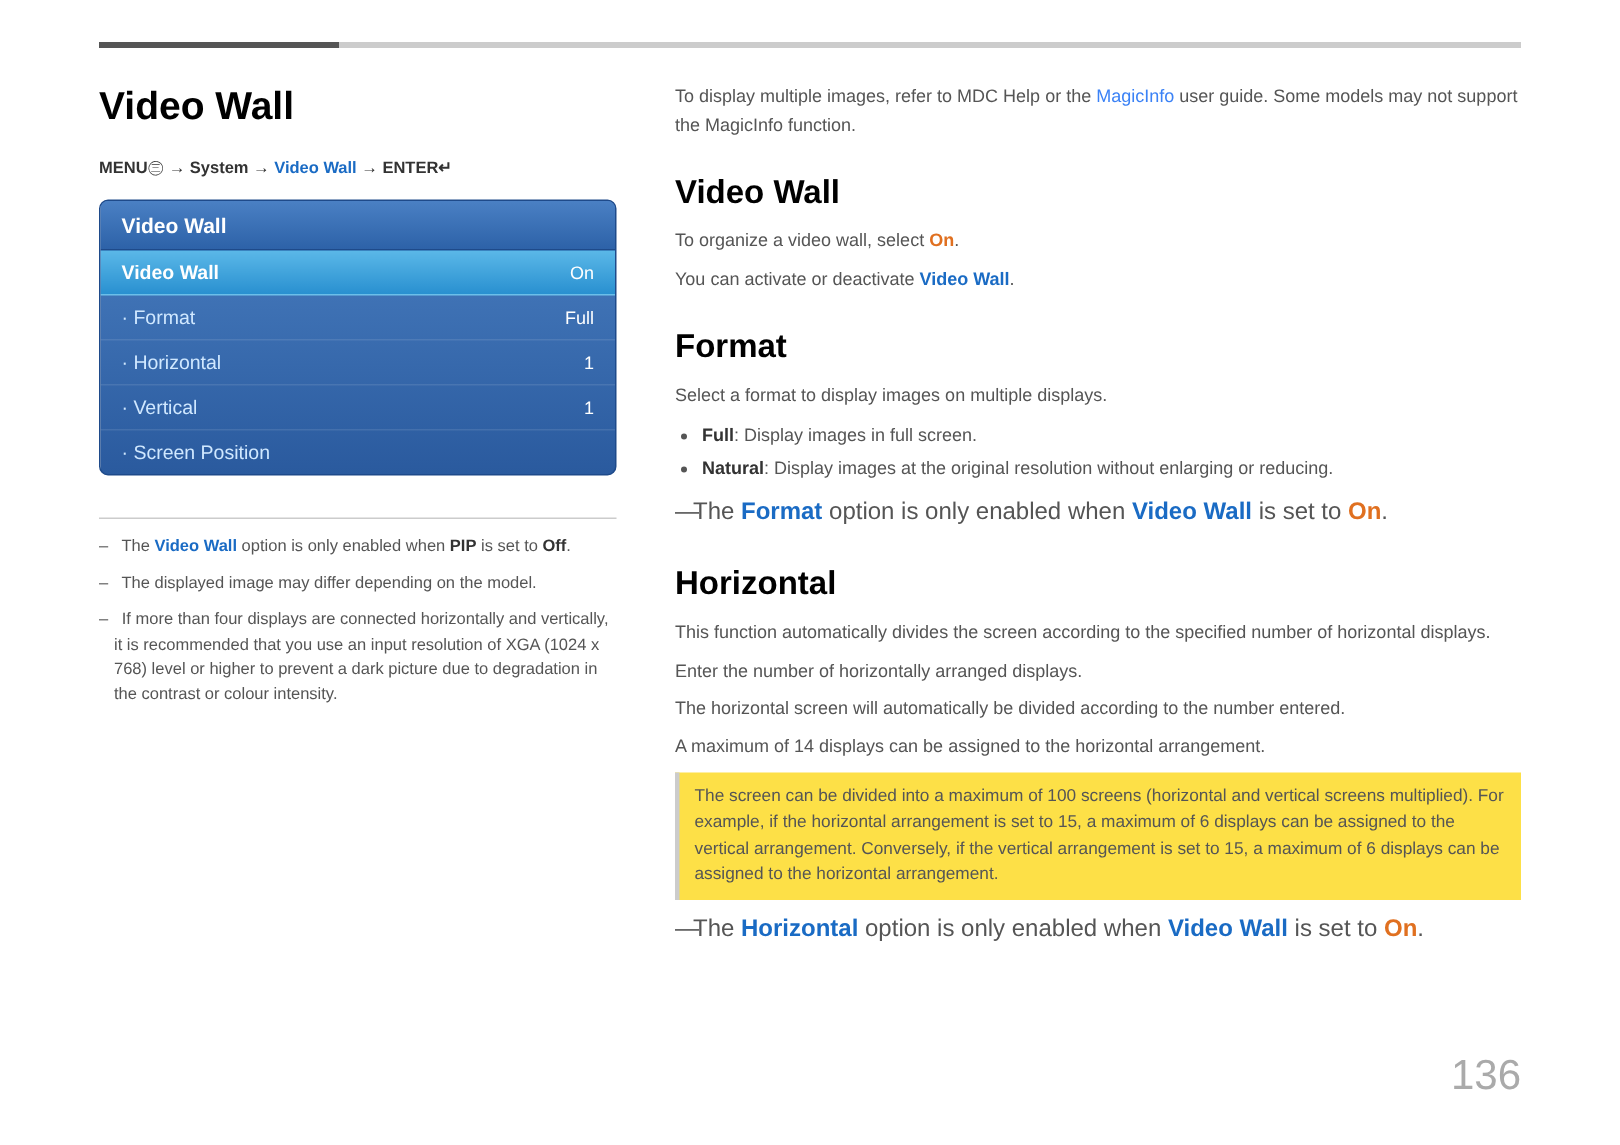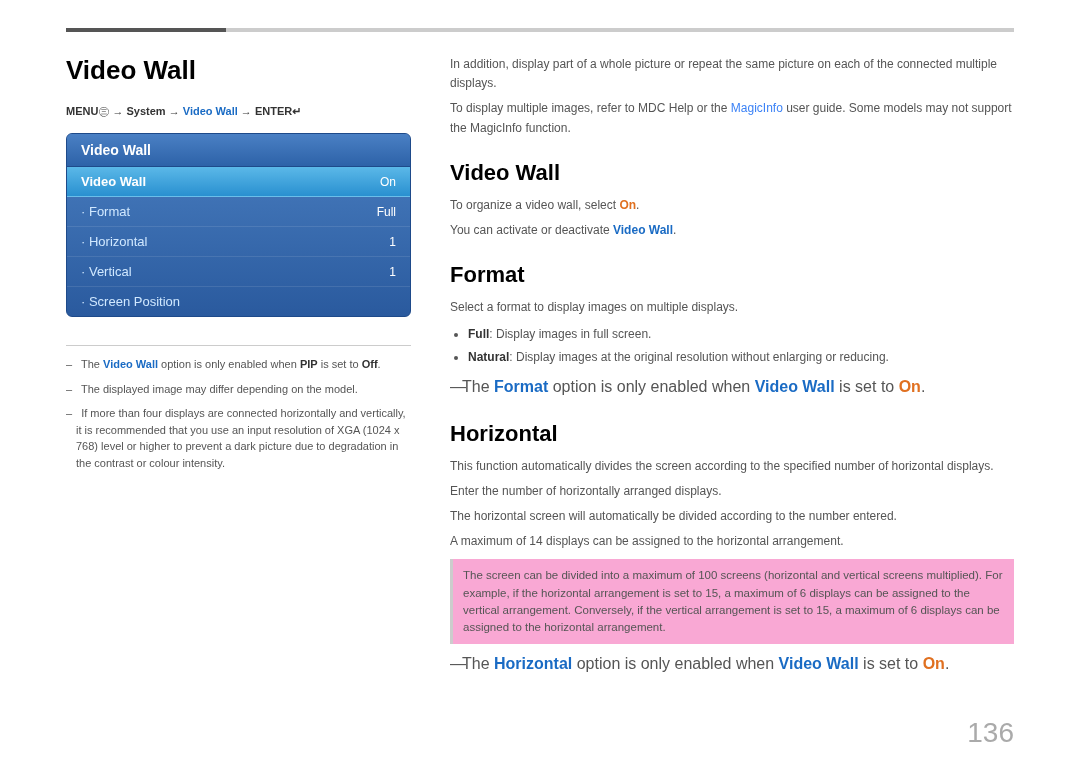--- a/index.html
+++ b/index.html
@@ -209,33 +209,33 @@
     .note-line .bold-blue {
       font-weight: bold;
       color: #1a6bc4;
     }
     .note-line .bold-orange {
       font-weight: bold;
       color: #e07020;
     }
 
     .note-block {
-      background: #f9a8d4;
+      background: #fde047;
       border-left: 3px solid #ccc;
       padding: 8px 10px;
       margin: 8px 0;
       font-size: 11.5px;
       color: #555;
       line-height: 1.5;
     }
 
     
     .page-number {
       position: absolute;
-      bottom: 14px;
+      bottom: 30px;
       right: 66px;
       font-size: 28px;
       color: #aaa;
       font-weight: 300;
     }
   </style>
 </head>
 <body>
 
 <div class="top-bar-container">
@@ -290,23 +290,20 @@
     </div>
     <div class="note-item">
       If more than four displays are connected horizontally and vertically, it is recommended that you use an input resolution of XGA (1024 x 768) level or higher to prevent a dark picture due to degradation in the contrast or colour intensity.
     </div>
   </div>
 </div>
 
 <div class="right-col">
 
   <p class="intro-text">
-    In addition, display part of a whole picture or repeat the same picture on each of the connected multiple displays.
-  </p>
-  <p class="intro-text">
     To display multiple images, refer to MDC Help or the <span class="highlight-link">MagicInfo</span> user guide. Some models may not support the MagicInfo function.
   </p>
 
   <h2 class="section-heading">Video Wall</h2>
   <p class="section-text">
     To organize a video wall, select <span class="bold-orange">On</span>.
   </p>
   <p class="section-text">
     You can activate or deactivate <span class="bold-blue">Video Wall</span>.
   </p>

